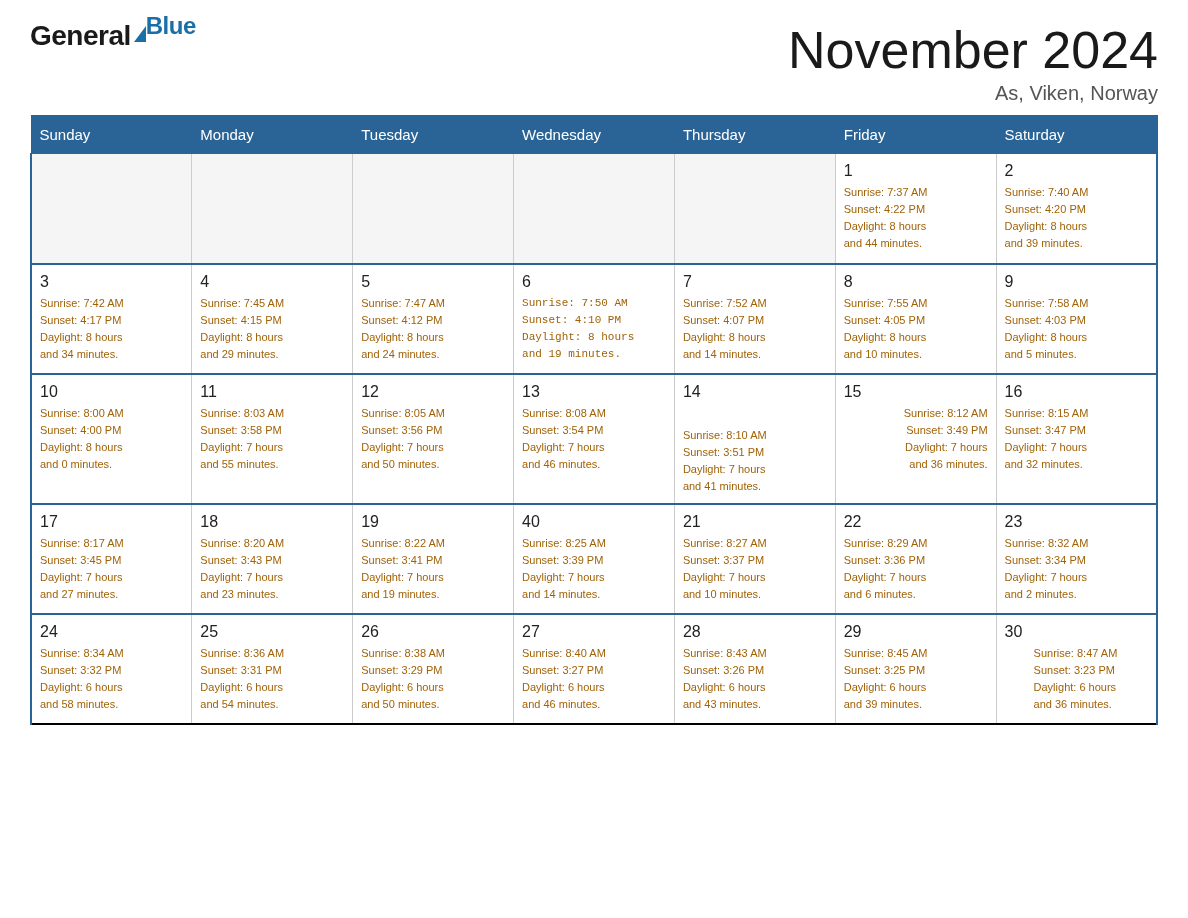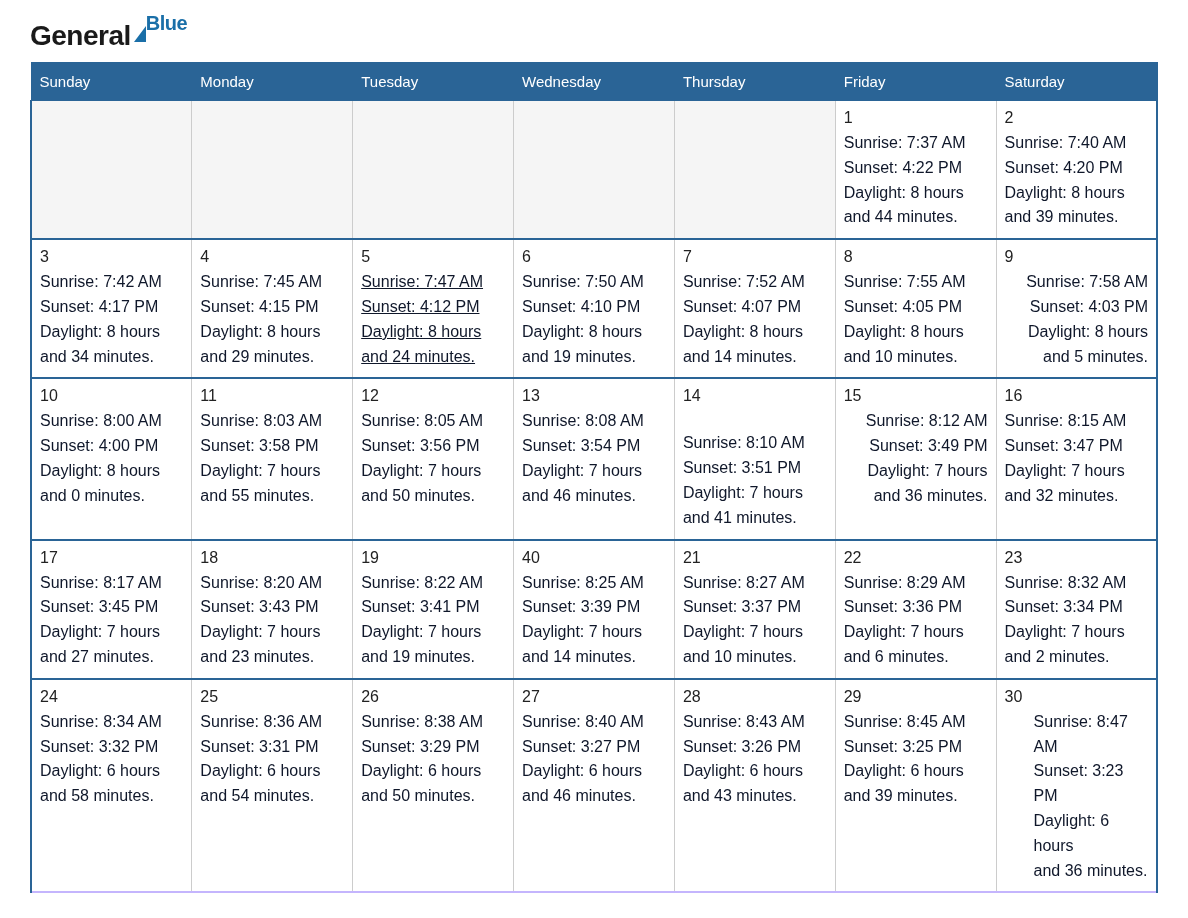--- a/index.html
+++ b/index.html
@@ -20,21 +20,21 @@
       flex-direction: row;
       align-items: flex-start;
     }
     .logo-general {
       font-size: 28px;
       font-weight: bold;
       color: #1a1a1a;
       letter-spacing: -0.5px;
     }
     .logo-blue {
-      font-size: 20px;
+      font-size: 24px;
       font-weight: bold;
       color: #1a6fa8;
       letter-spacing: -0.5px;
       margin-top: -8px;
     }
     .title-block {
       text-align: right;
     }
     .month-title {
       font-size: 52px;
@@ -80,41 +80,45 @@
     tbody td:last-child {
       border-right: 2px solid #2a6496;
     }
     .day-number {
       font-size: 16px;
       font-weight: normal;
       margin-bottom: 4px;
       color: #222;
     }
     .day-info {
-      font-size: 16px;
-      color: #0f172a;
+      font-size: 11px;
+      color: #a16207;
       line-height: 1.55;
     }
     .empty-cell {
       background: #f5f5f5;
     }
     tbody tr:last-child {
-      border-bottom: 2px solid #c4b5fd;
+      border-bottom: 2px solid #000000;
     }
   </style>
 </head>
 <body>
 
 <div class="header">
   <div class="logo">
     <div style="display:flex;align-items:center;">
       <span class="logo-general">General</span>
       <span style="display:inline-block;width:0;height:0;border-left:12px solid transparent;border-bottom:16px solid #1a6fa8;margin-left:3px;margin-bottom:4px;"></span>
     </div>
     <div class="logo-blue">Blue</div>
+  </div>
+  <div class="title-block">
+    <div class="month-title">November 2024</div>
+    <div class="location">As, Viken, Norway</div>
   </div>
 </div>
 
 <table>
   <thead>
     <tr>
     <th>Sunday</th>
         <th>Monday</th>
         <th>Tuesday</th>
         <th>Wednesday</th>
@@ -155,49 +159,49 @@
         </td>
         <td>
           <div class="day-number">4</div>
           <div class="day-info" style="white-space: pre-line;">Sunrise: 7:45 AM
 Sunset: 4:15 PM
 Daylight: 8 hours
 and 29 minutes.</div>
         </td>
         <td>
           <div class="day-number">5</div>
-          <div class="day-info" style="white-space: pre-line; text-decoration: underline;">Sunrise: 7:47 AM
+          <div class="day-info" style="white-space: pre-line;">Sunrise: 7:47 AM
 Sunset: 4:12 PM
 Daylight: 8 hours
 and 24 minutes.</div>
         </td>
         <td>
           <div class="day-number">6</div>
-          <div class="day-info" style="white-space: pre-line;">Sunrise: 7:50 AM
+          <div class="day-info" style="white-space: pre-line; font-family: Liberation Mono, monospace;">Sunrise: 7:50 AM
 Sunset: 4:10 PM
 Daylight: 8 hours
 and 19 minutes.</div>
         </td>
         <td>
           <div class="day-number">7</div>
           <div class="day-info" style="white-space: pre-line;">Sunrise: 7:52 AM
 Sunset: 4:07 PM
 Daylight: 8 hours
 and 14 minutes.</div>
         </td>
         <td>
           <div class="day-number">8</div>
           <div class="day-info" style="white-space: pre-line;">Sunrise: 7:55 AM
 Sunset: 4:05 PM
 Daylight: 8 hours
 and 10 minutes.</div>
         </td>
         <td>
           <div class="day-number">9</div>
-          <div class="day-info" style="white-space: pre-line; text-align: right;">Sunrise: 7:58 AM
+          <div class="day-info" style="white-space: pre-line;">Sunrise: 7:58 AM
 Sunset: 4:03 PM
 Daylight: 8 hours
 and 5 minutes.</div>
         </td>
       </tr>
       <tr>
         <td>
           <div class="day-number">10</div>
           <div class="day-info" style="white-space: pre-line;">Sunrise: 8:00 AM
 Sunset: 4:00 PM

